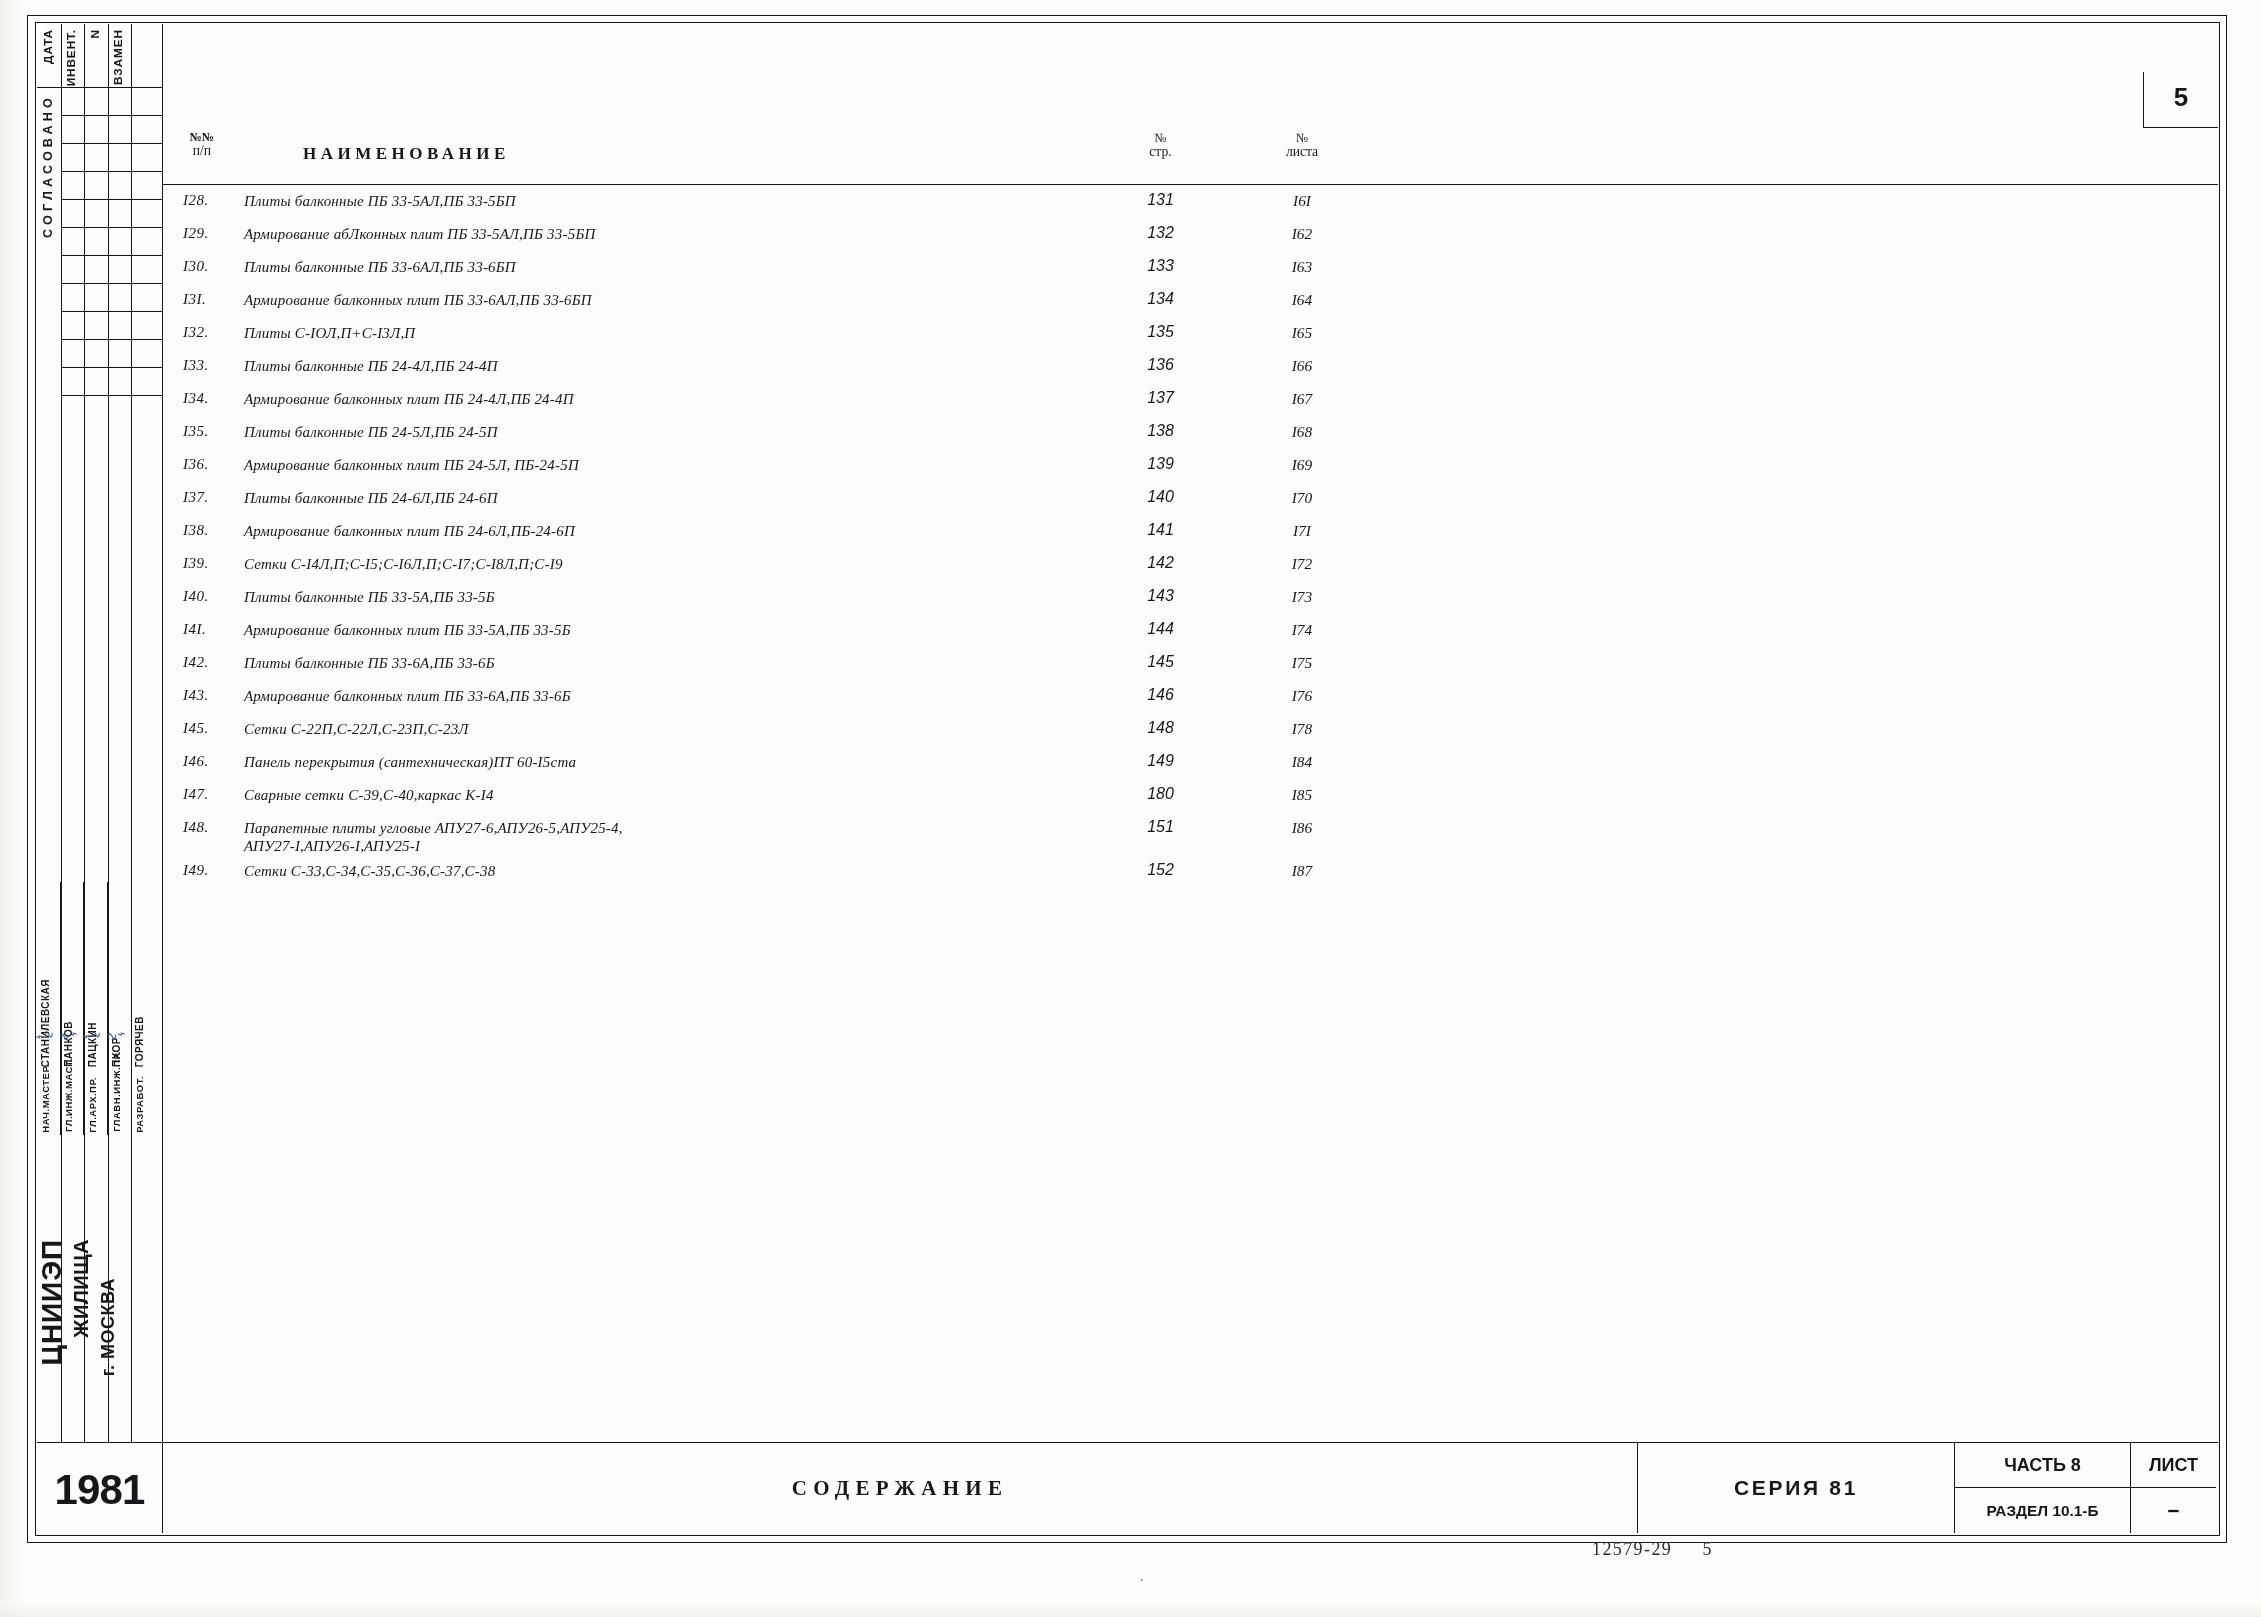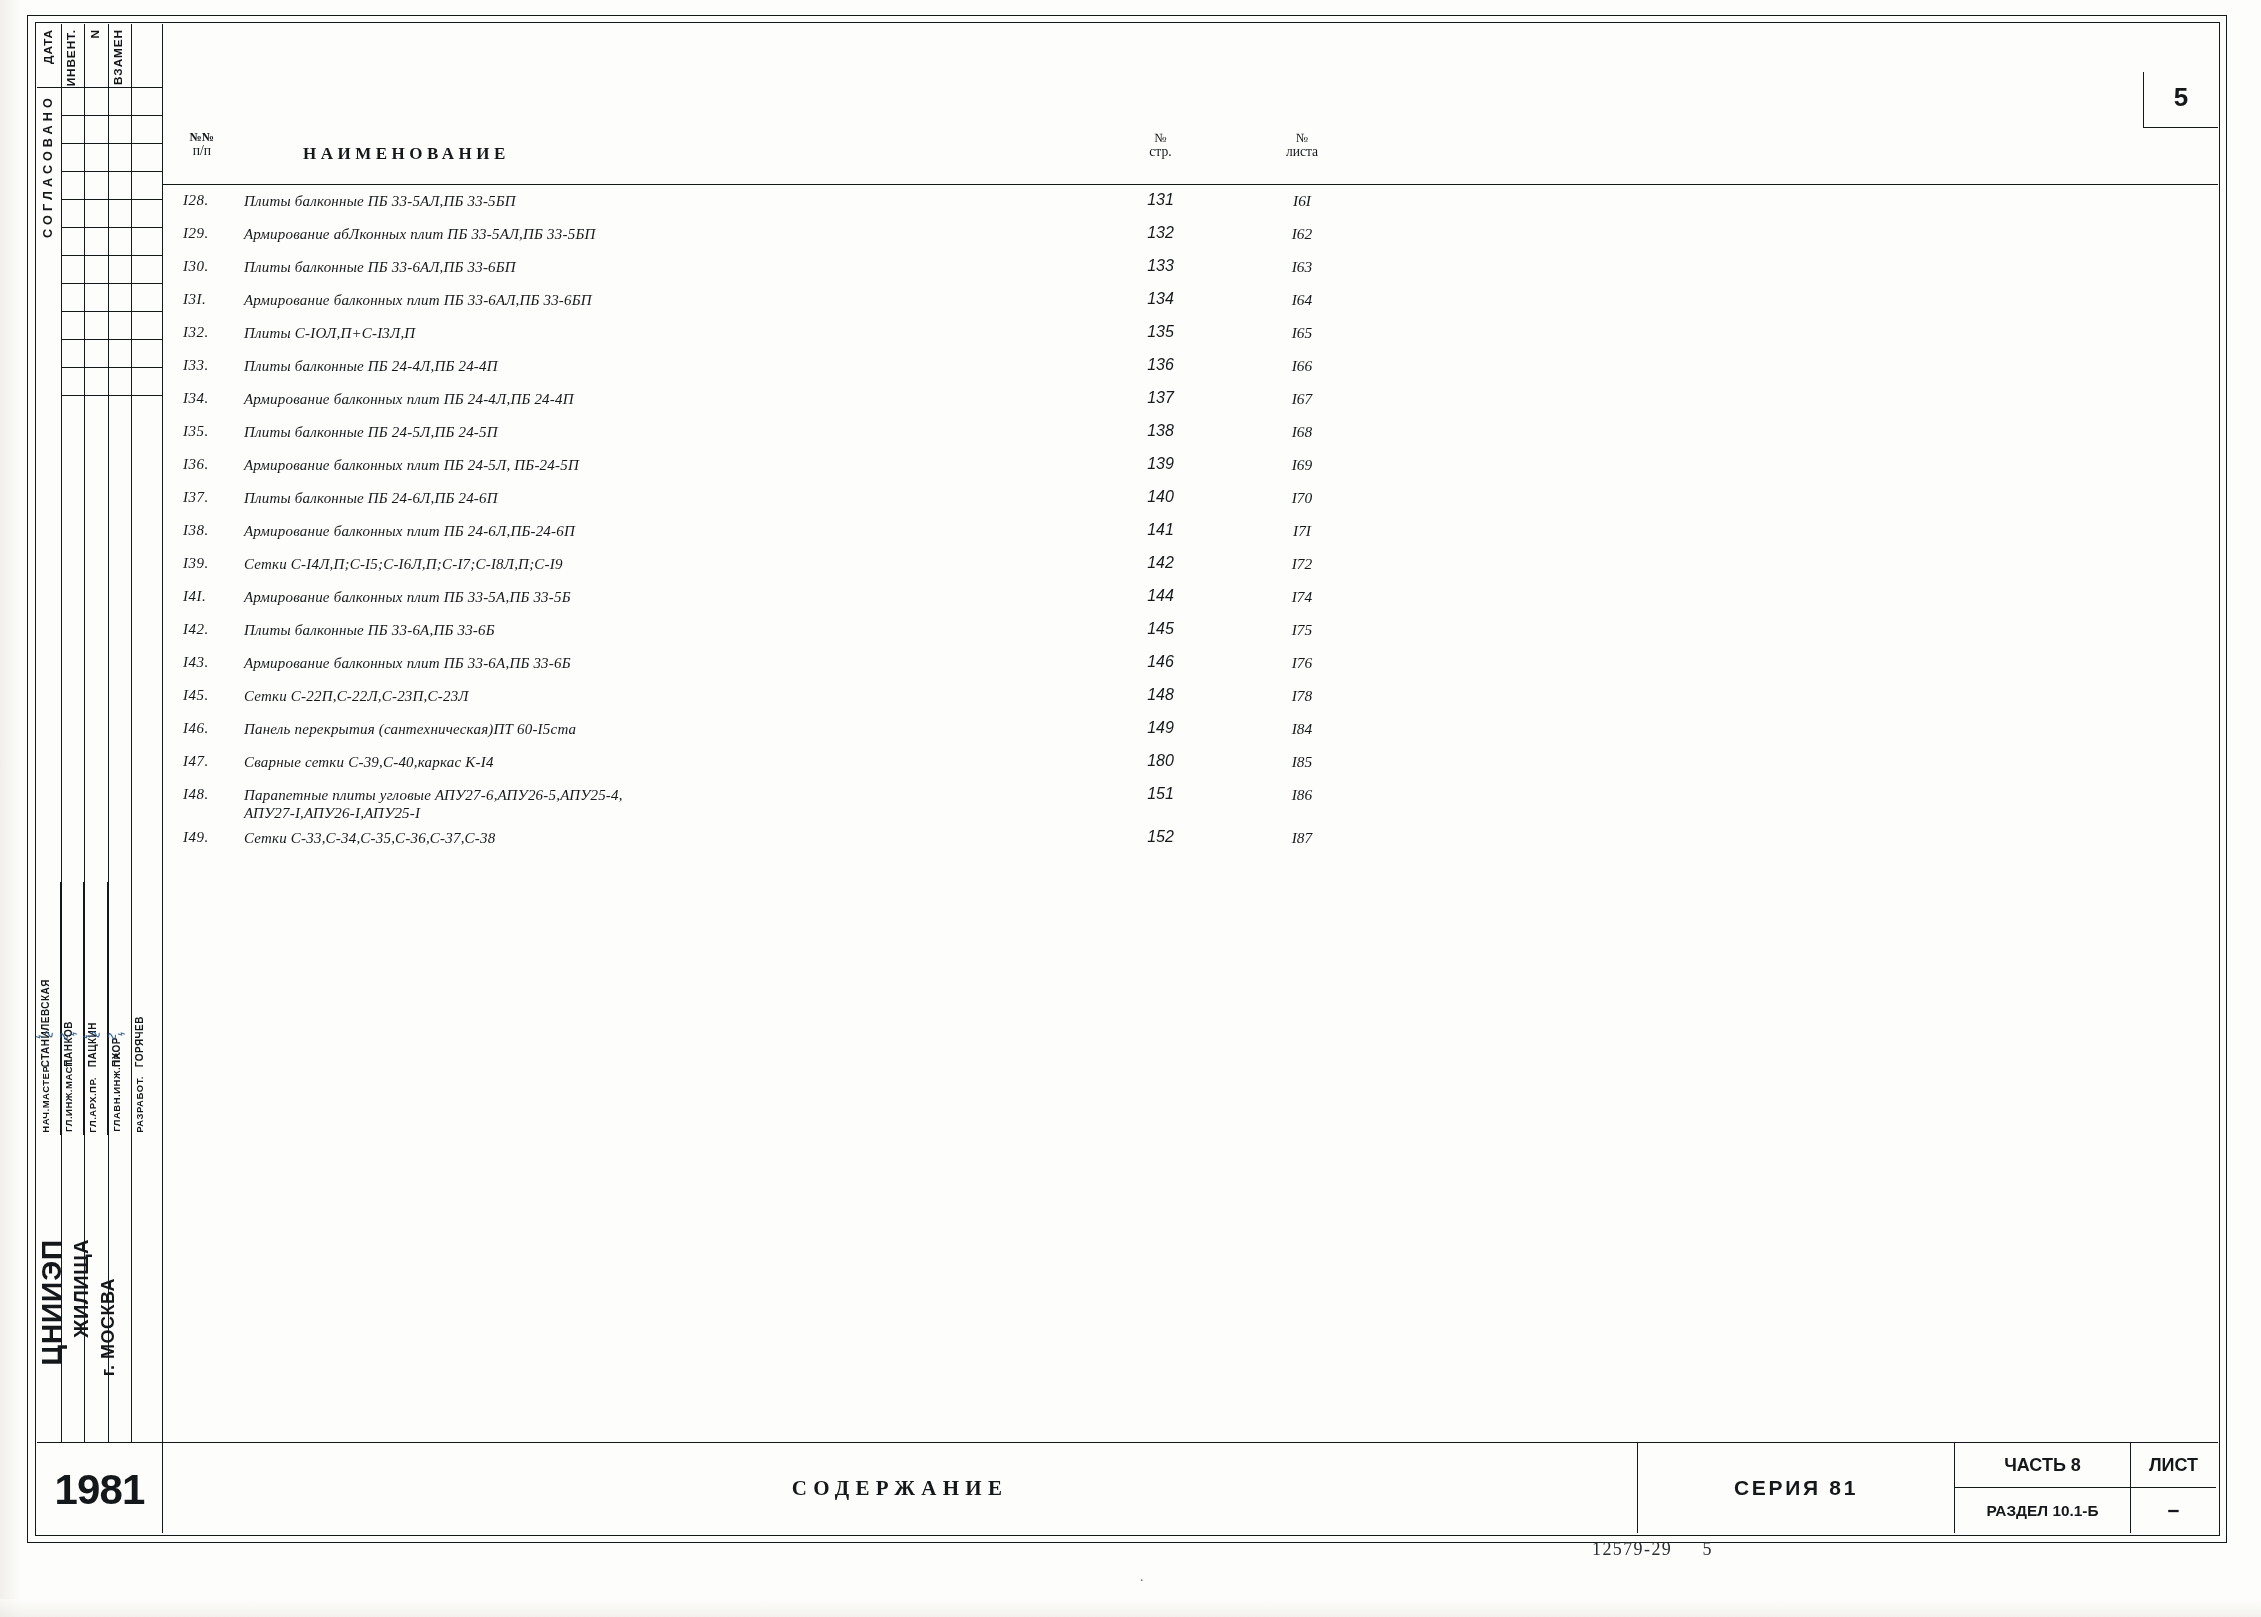--- a/index.html
+++ b/index.html
@@ -670,20 +670,26 @@
           <div class="r-page">141</div>
           <div class="r-sheet">I7I</div>
         </div>
         <div class="row">
           <div class="r-num">I39.</div>
           <div class="r-name">Сетки С-I4Л,П;С-I5;С-I6Л,П;С-I7;С-I8Л,П;С-I9</div>
           <div class="r-page">142</div>
           <div class="r-sheet">I72</div>
         </div>
         <div class="row">
+          <div class="r-num">I40.</div>
+          <div class="r-name">Плиты балконные ПБ 33-5А,ПБ 33-5Б</div>
+          <div class="r-page">143</div>
+          <div class="r-sheet">I73</div>
+        </div>
+        <div class="row">
           <div class="r-num">I4I.</div>
           <div class="r-name">Армирование балконных плит ПБ 33-5А,ПБ 33-5Б</div>
           <div class="r-page">144</div>
           <div class="r-sheet">I74</div>
         </div>
         <div class="row">
           <div class="r-num">I42.</div>
           <div class="r-name">Плиты балконные ПБ 33-6А,ПБ 33-6Б</div>
           <div class="r-page">145</div>
           <div class="r-sheet">I75</div>

